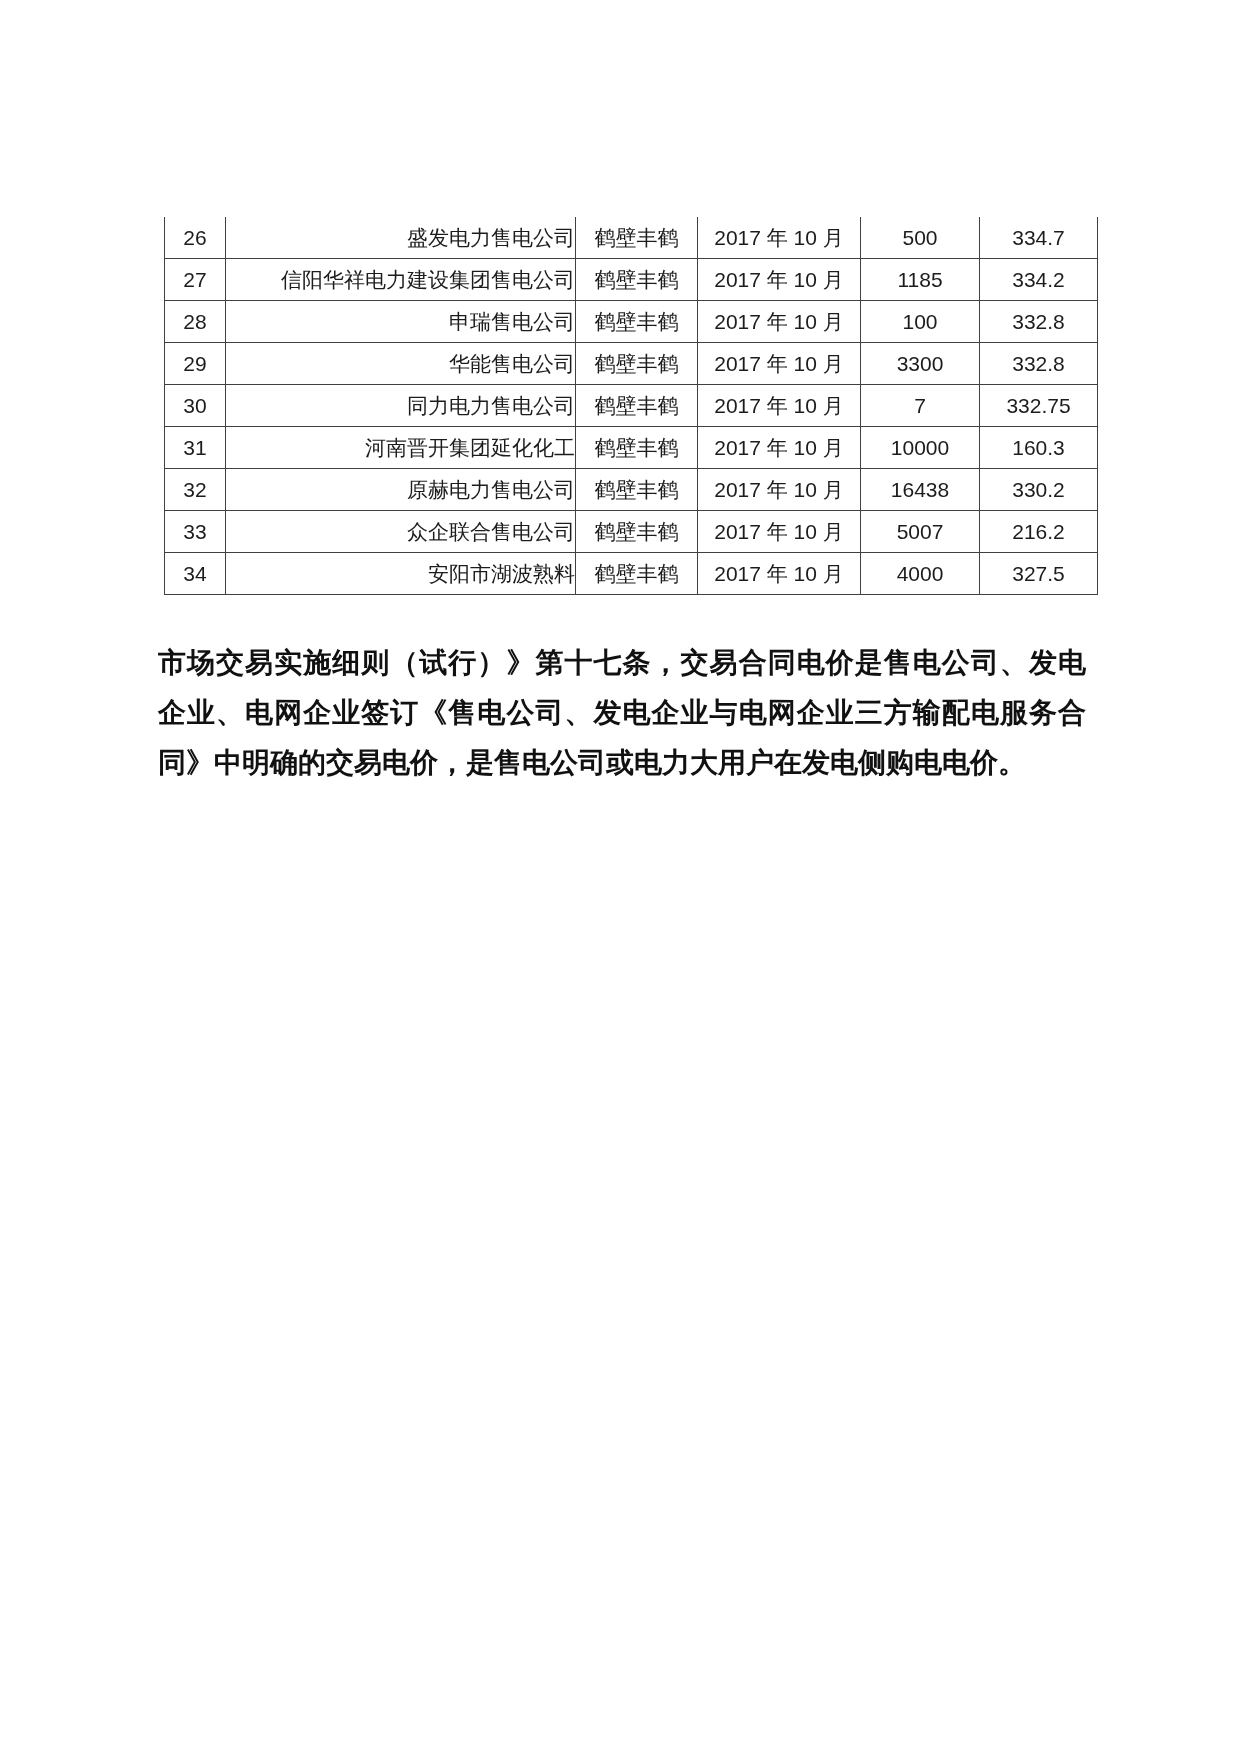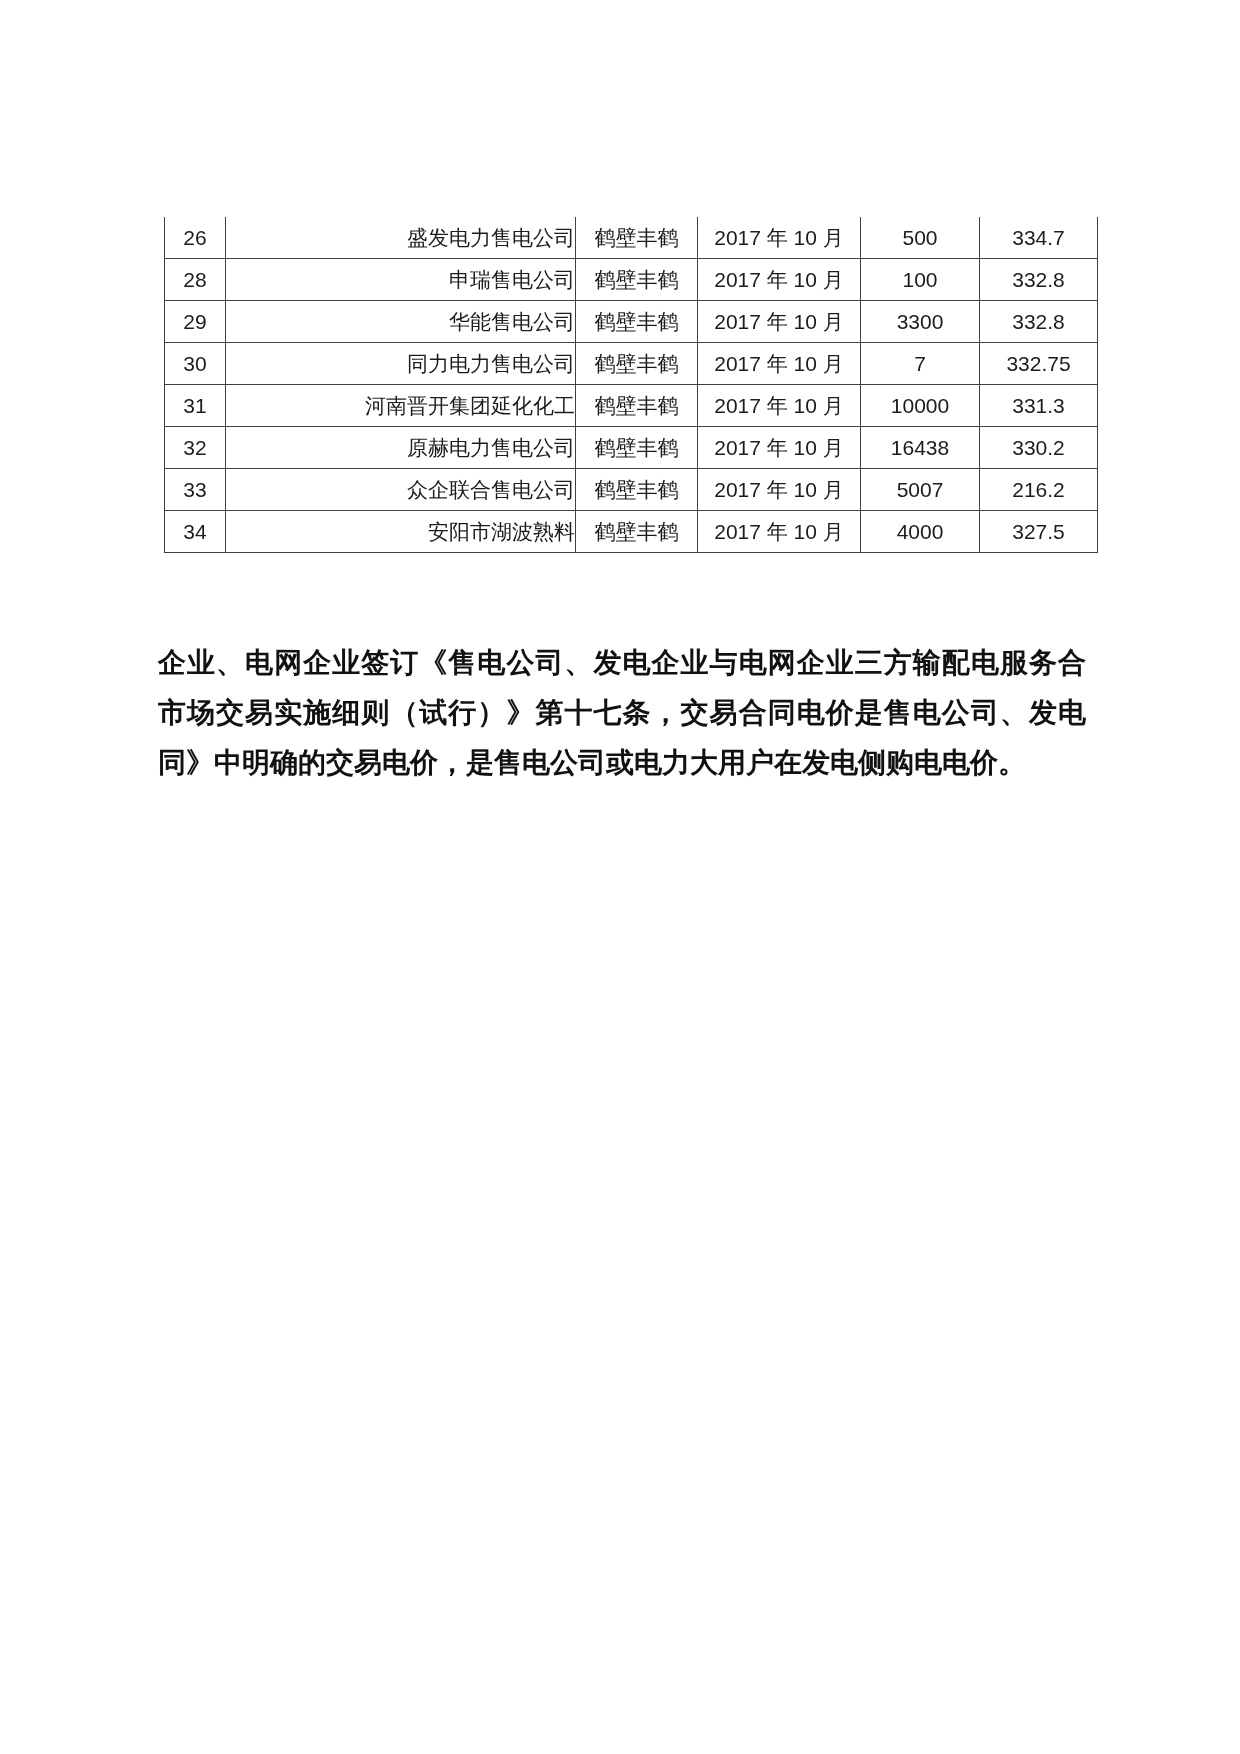--- a/index.html
+++ b/index.html
@@ -79,20 +79,28 @@
     <tbody>
         <tr>
           <td class="col-no">26</td>
           <td class="col-company">盛发电力售电公司</td>
           <td class="col-plant">鹤壁丰鹤</td>
           <td class="col-month">2017 年 10 月</td>
           <td class="col-volume">500</td>
           <td class="col-price">334.7</td>
         </tr>
         <tr>
+          <td class="col-no">27</td>
+          <td class="col-company">信阳华祥电力建设集团售电公司</td>
+          <td class="col-plant">鹤壁丰鹤</td>
+          <td class="col-month">2017 年 10 月</td>
+          <td class="col-volume">1185</td>
+          <td class="col-price">334.2</td>
+        </tr>
+        <tr>
           <td class="col-no">28</td>
           <td class="col-company">申瑞售电公司</td>
           <td class="col-plant">鹤壁丰鹤</td>
           <td class="col-month">2017 年 10 月</td>
           <td class="col-volume">100</td>
           <td class="col-price">332.8</td>
         </tr>
         <tr>
           <td class="col-no">29</td>
           <td class="col-company">华能售电公司</td>
@@ -108,21 +116,21 @@
           <td class="col-month">2017 年 10 月</td>
           <td class="col-volume">7</td>
           <td class="col-price">332.75</td>
         </tr>
         <tr>
           <td class="col-no">31</td>
           <td class="col-company">河南晋开集团延化化工</td>
           <td class="col-plant">鹤壁丰鹤</td>
           <td class="col-month">2017 年 10 月</td>
           <td class="col-volume">10000</td>
-          <td class="col-price">331.3</td>
+          <td class="col-price">160.3</td>
         </tr>
         <tr>
           <td class="col-no">32</td>
           <td class="col-company">原赫电力售电公司</td>
           <td class="col-plant">鹤壁丰鹤</td>
           <td class="col-month">2017 年 10 月</td>
           <td class="col-volume">16438</td>
           <td class="col-price">330.2</td>
         </tr>
         <tr>
@@ -138,18 +146,18 @@
           <td class="col-company">安阳市湖波熟料</td>
           <td class="col-plant">鹤壁丰鹤</td>
           <td class="col-month">2017 年 10 月</td>
           <td class="col-volume">4000</td>
           <td class="col-price">327.5</td>
         </tr>
       </tbody>
   </table>
 
   <div class="note">
+      <div class="note-line">市场交易实施细则（试行）》第十七条，交易合同电价是售电公司、发电</div>
       <div class="note-line">企业、电网企业签订《售电公司、发电企业与电网企业三方输配电服务合</div>
-      <div class="note-line">市场交易实施细则（试行）》第十七条，交易合同电价是售电公司、发电</div>
       <div class="note-line">同》中明确的交易电价，是售电公司或电力大用户在发电侧购电电价。</div>
     </div>
 
 </div>
 
 </body></html>

